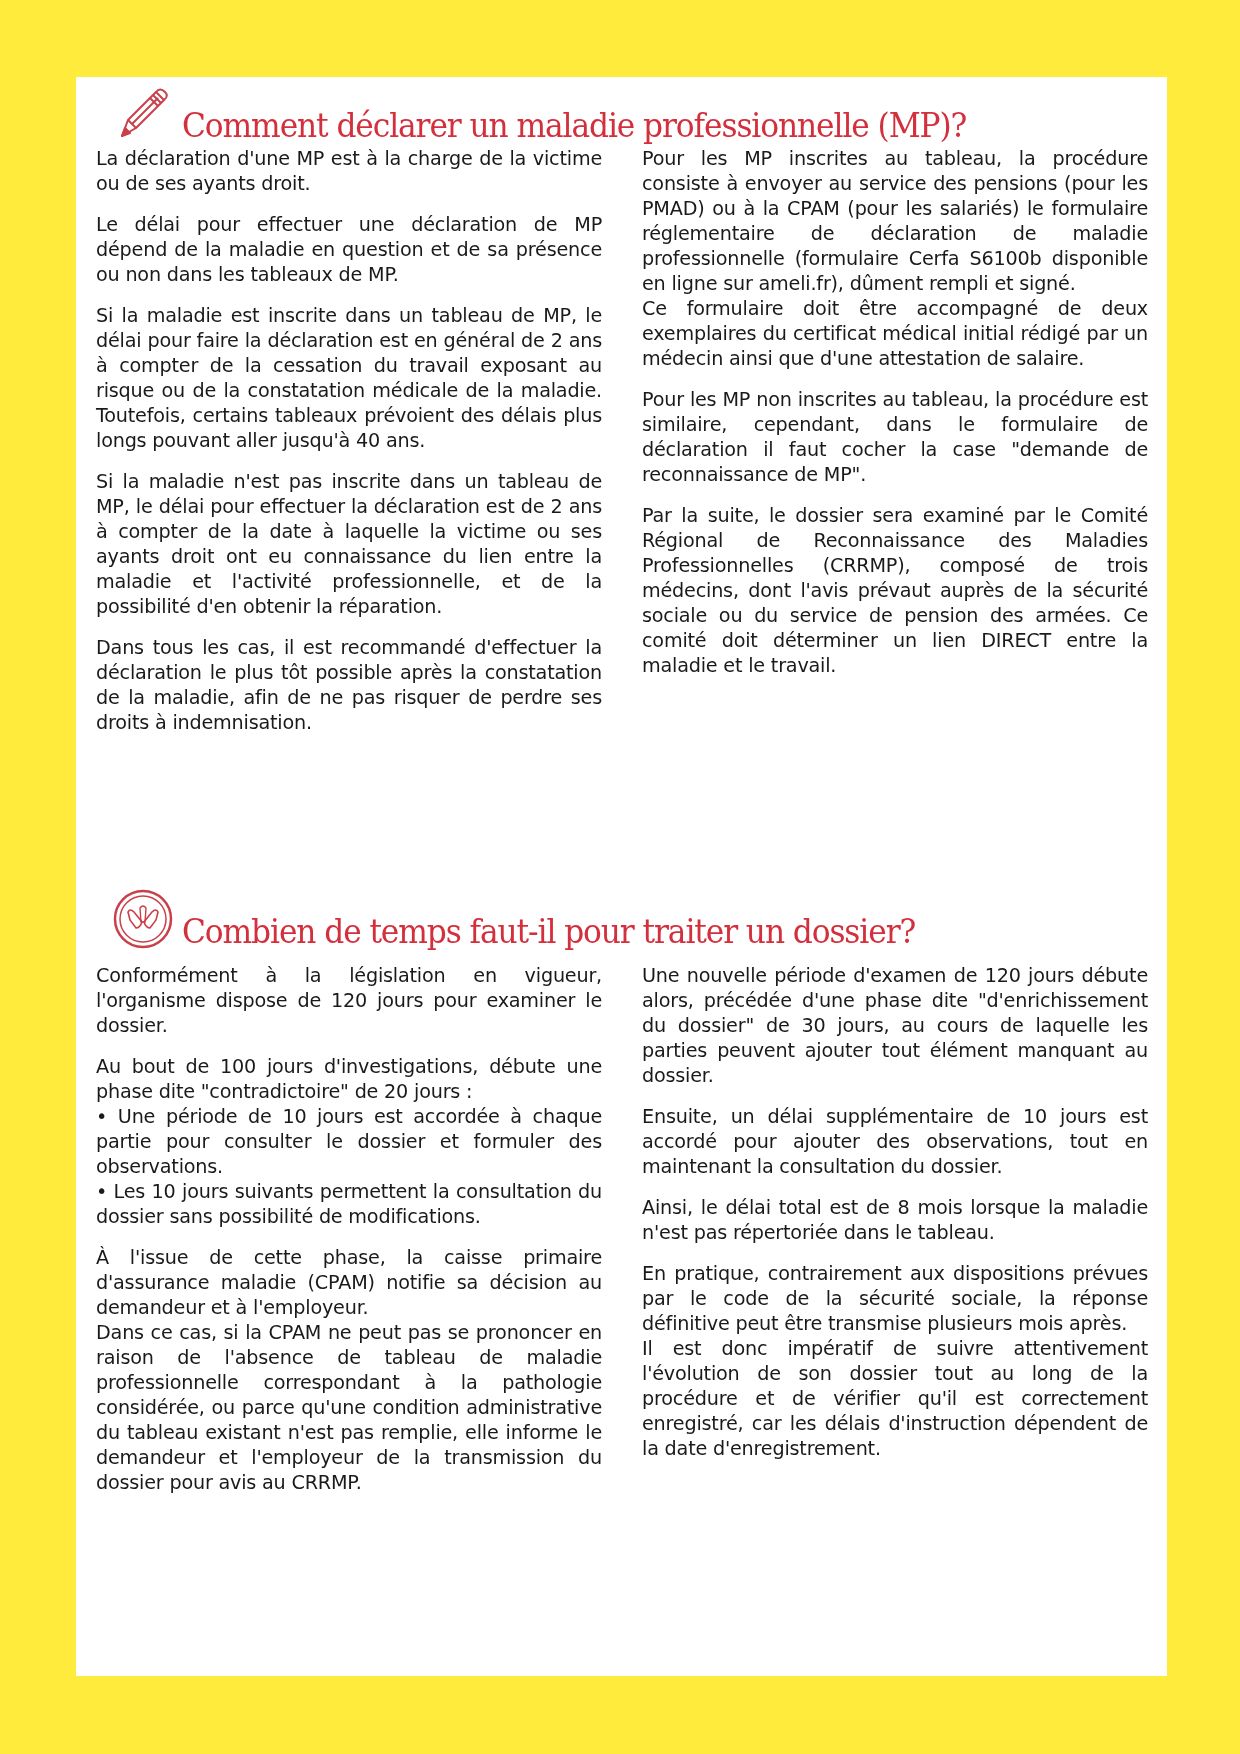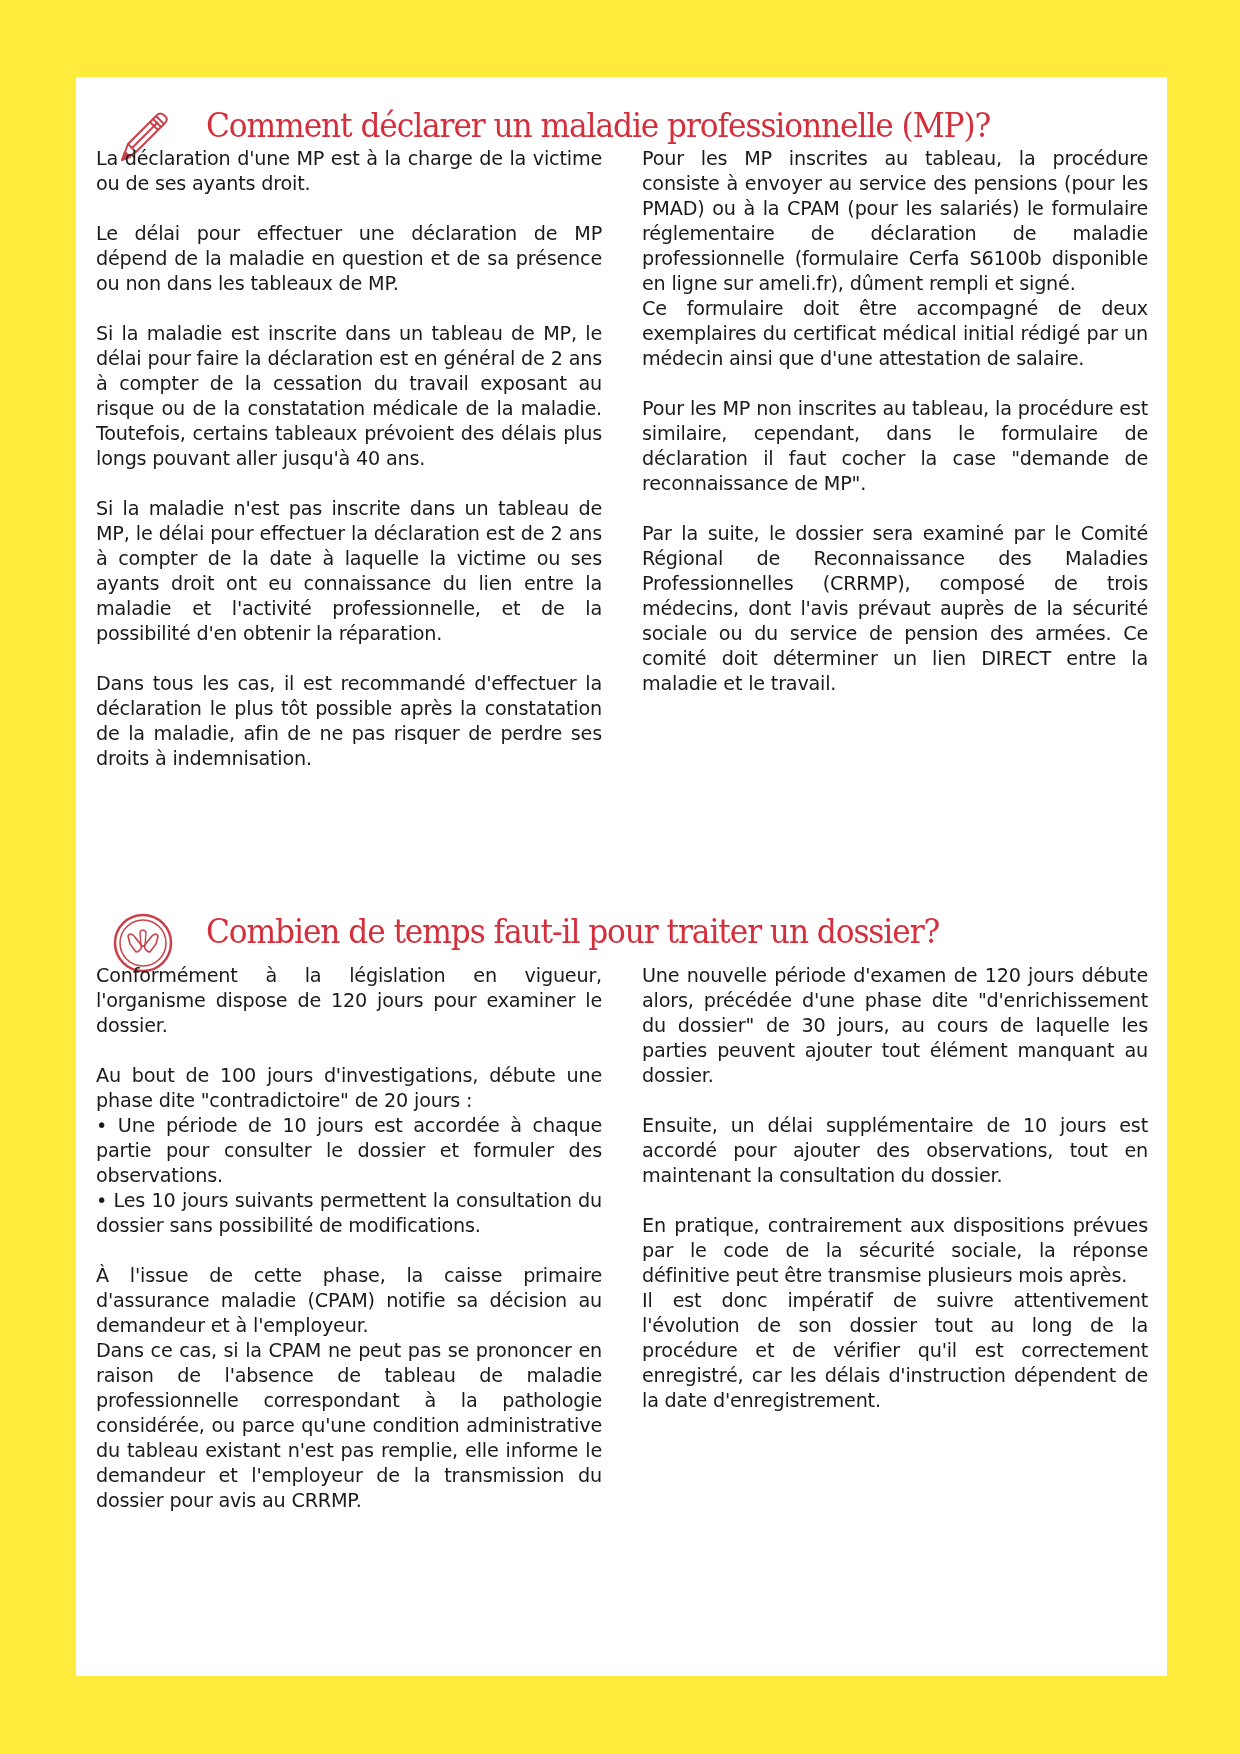--- a/index.html
+++ b/index.html
@@ -16,22 +16,21 @@
       position: absolute;
       left: 76px;
       top: 77px;
       width: 1091px;
       height: 1599px;
       background: #ffffff;
     }
     .section-head {
       position: absolute;
       display: flex;
-      align-items: flex-end;
-      gap: 24px;
+      align-items: flex-start;
     }
     .section-head .icon {
       width: 62px;
       height: 62px;
       margin-right: 8px;
       flex: 0 0 auto;
     }
     .section-title {
       font-family: "DejaVu Serif", serif;
       color: #d32f3c;
@@ -46,21 +45,21 @@
       position: absolute;
       width: 506px;
       font-size: 19.2px;
       line-height: 25px;
       text-align: justify;
       letter-spacing: -0.2px;
     }
     .col p {
       margin: 0;
     }
-    .col p.gap { margin-top: 25px; }
+    .col p.gap { margin-top: 16px; }
     .col .sub {
       text-decoration: underline;
       text-underline-offset: 3px;
     }
   </style>
 </head>
 <body>
 
 <div class="panel"></div>
 
@@ -116,15 +115,16 @@
   <p class="gap">Au bout de 100 jours d'investigations, débute une phase dite "contradictoire" de 20 jours :</p>
   <p>• Une période de 10 jours est accordée à chaque partie pour consulter le dossier et formuler des observations.</p>
   <p>• Les 10 jours suivants permettent la consultation du dossier sans possibilité de modifications.</p>
   <p class="gap">À l'issue de cette phase, la caisse primaire d'assurance maladie (CPAM) notifie sa décision au demandeur et à l'employeur.</p>
   <p>Dans ce cas, si la CPAM ne peut pas se prononcer en raison de l'absence de tableau de maladie professionnelle correspondant à la pathologie considérée, ou parce qu'une condition administrative du tableau existant n'est pas remplie, elle informe le demandeur et l'employeur de la transmission du dossier pour avis au CRRMP.</p>
 </div>
 
 <div class="col" style="left:642px; top:963px;">
   <p>Une nouvelle période d'examen de 120 jours débute alors, précédée d'une phase dite "d'enrichissement du dossier" de 30 jours, au cours de laquelle les parties peuvent ajouter tout élément manquant au dossier.</p>
   <p class="gap">Ensuite, un délai supplémentaire de 10 jours est accordé pour ajouter des observations, tout en maintenant la consultation du dossier.</p>
+  <p class="gap">Ainsi, le délai total est de 8 mois lorsque la maladie n'est pas répertoriée dans le tableau.</p>
   <p class="gap">En pratique, contrairement aux dispositions prévues par le code de la sécurité sociale, la réponse définitive peut être transmise plusieurs mois après.</p>
   <p>Il est donc impératif de suivre attentivement l'évolution de son dossier tout au long de la procédure et de vérifier qu'il est correctement enregistré, car les délais d'instruction dépendent de la date d'enregistrement.</p>
 </div>
 
 </body></html>

